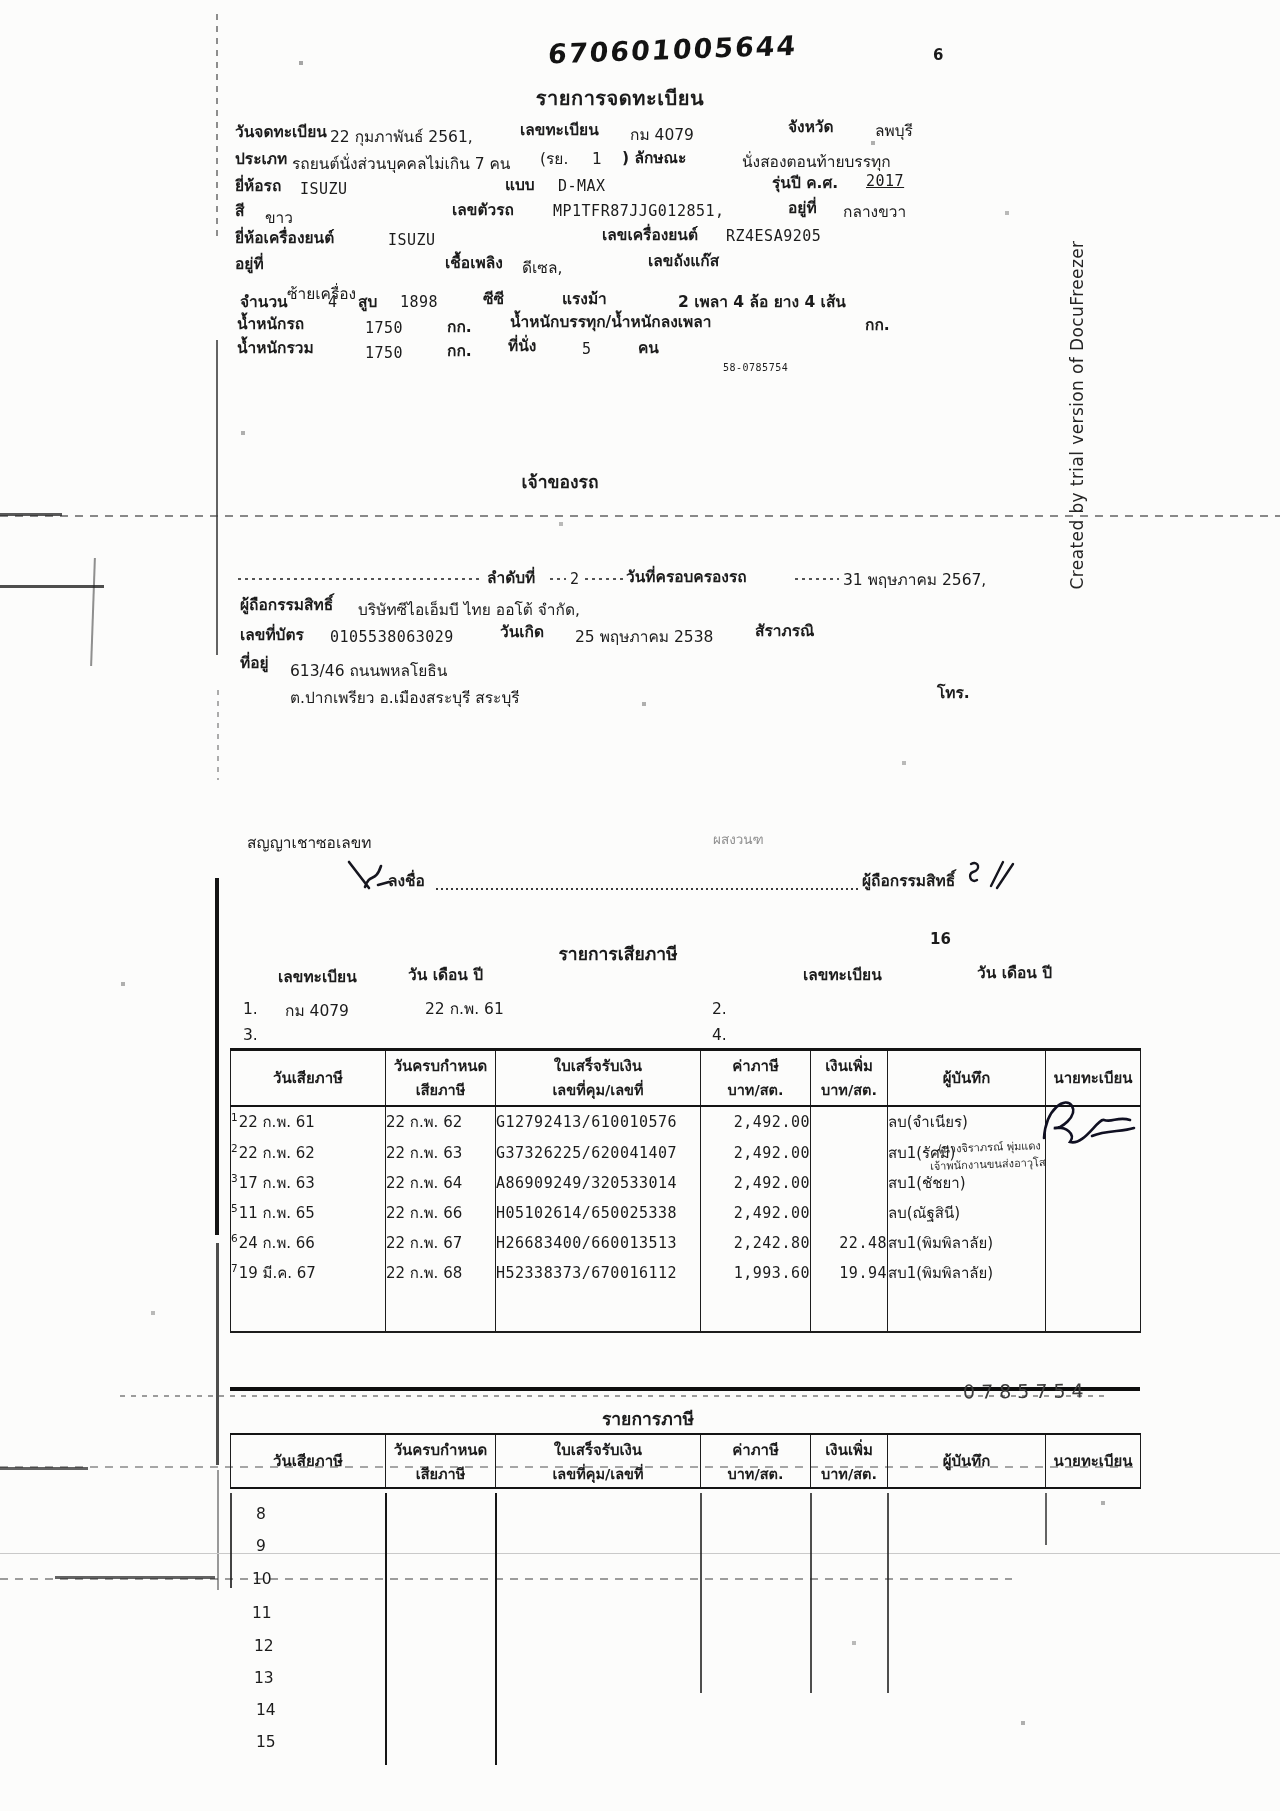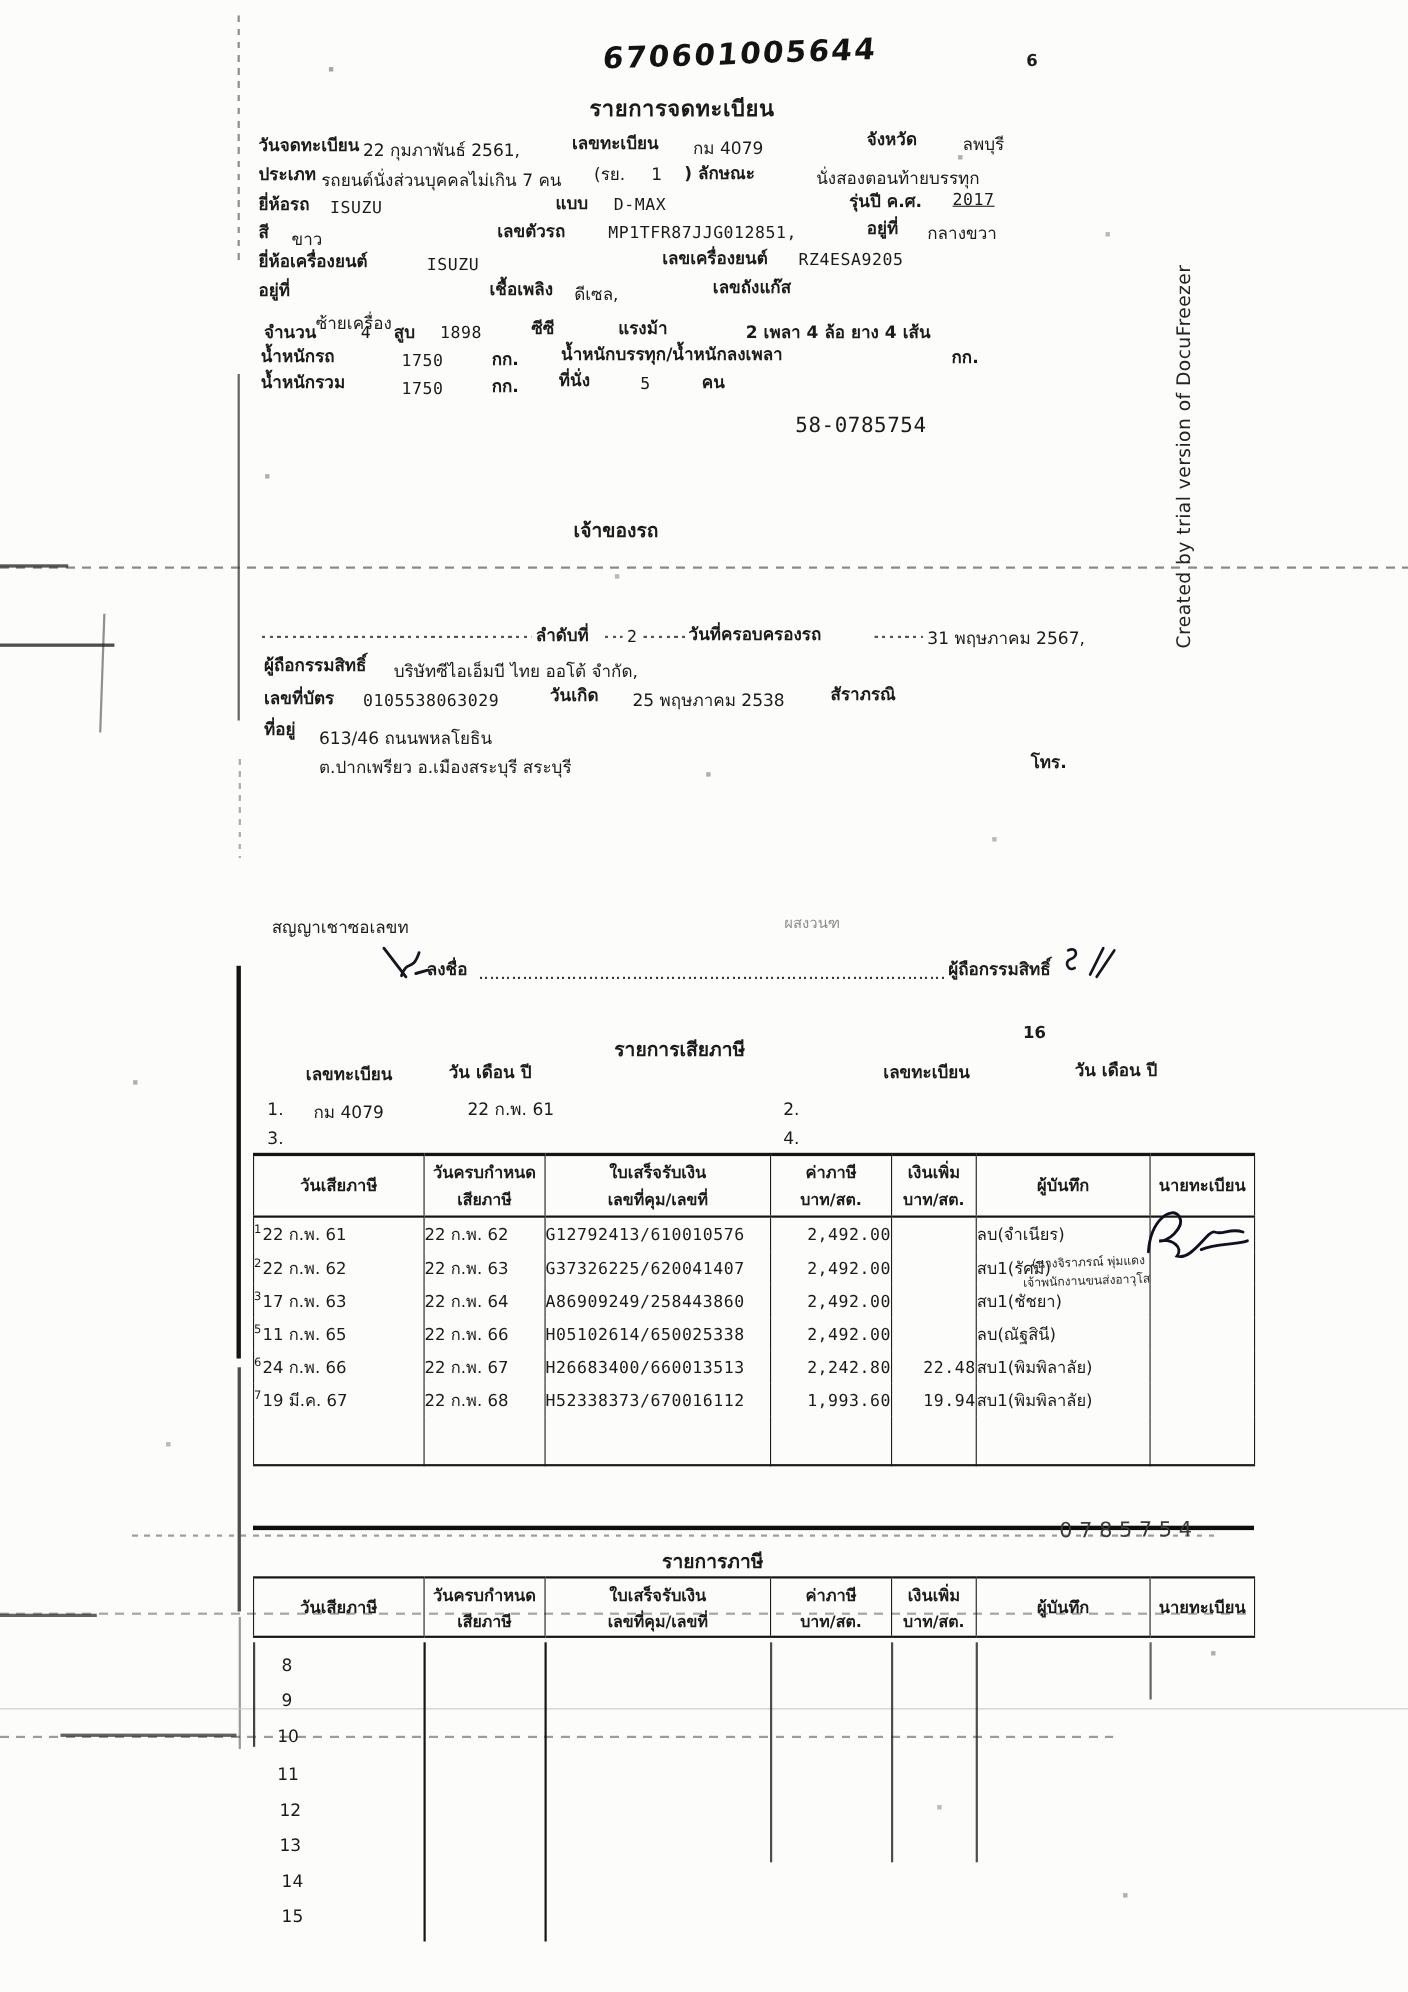--- a/index.html
+++ b/index.html
@@ -132,21 +132,21 @@
   <span class="t lbl" style="left:510px;top:309px;">น้ำหนักบรรทุก/น้ำหนักลงเพลา</span>
   <span class="t lbl" style="left:865px;top:312px;">กก.</span>
 
   <span class="t lbl" style="left:237px;top:335px;">น้ำหนักรวม</span>
   <span class="t mono" style="left:365px;top:344px;">1750</span>
   <span class="t lbl" style="left:447px;top:338px;">กก.</span>
   <span class="t lbl" style="left:508px;top:333px;">ที่นั่ง</span>
   <span class="t mono" style="left:582px;top:340px;">5</span>
   <span class="t lbl" style="left:638px;top:335px;">คน</span>
 
-  <span class="t mono" style="left:723px;top:362px;font-size:19px;margin-top:14px;">58-0785754</span>
+  <span class="t mono" style="left:723px;top:362px;font-size:10px;">58-0785754</span>
 
   <span class="t subtitle center" style="left:560px;top:468px;">เจ้าของรถ</span>
 
   <div class="dotline" style="left:238px;top:578px;width:245px;"></div>
   <span class="t lbl" style="left:487px;top:565px;">ลำดับที่</span>
   <div class="dotline" style="left:550px;top:578px;width:16px;"></div>
   <span class="t mono" style="left:570px;top:570px;">2</span>
   <div class="dotline" style="left:585px;top:578px;width:38px;"></div>
   <span class="t lbl" style="left:626px;top:564px;">วันที่ครอบครองรถ</span>
   <div class="dotline" style="left:795px;top:578px;width:44px;"></div>
@@ -248,21 +248,21 @@
         <td class="c-due">22 ก.พ. 63</td>
         <td class="c-receipt mono">G37326225/620041407</td>
         <td class="c-tax mono">2,492.00</td>
         <td class="c-sur mono"></td>
         <td class="c-rec">สบ1(รัศมี)</td>
           <td></td>
       </tr>
       <tr style="height:30px;">
         <td class="c-date"><span class="sup">3</span><span>17 ก.พ. 63</span></td>
         <td class="c-due">22 ก.พ. 64</td>
-        <td class="c-receipt mono">A86909249/258443860</td>
+        <td class="c-receipt mono">A86909249/320533014</td>
         <td class="c-tax mono">2,492.00</td>
         <td class="c-sur mono"></td>
         <td class="c-rec">สบ1(ชัชยา)</td>
           <td></td>
       </tr>
       <tr style="height:30px;">
         <td class="c-date"><span class="sup">5</span><span>11 ก.พ. 65</span></td>
         <td class="c-due">22 ก.พ. 66</td>
         <td class="c-receipt mono">H05102614/650025338</td>
         <td class="c-tax mono">2,492.00</td>

